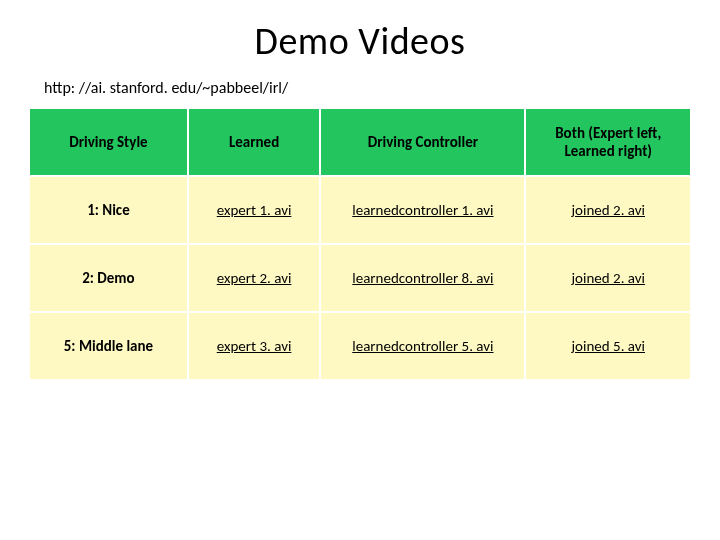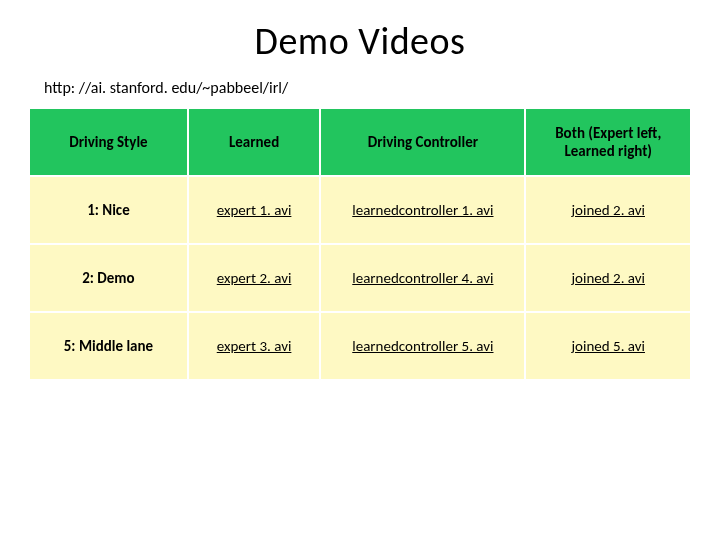--- a/index.html
+++ b/index.html
@@ -85,21 +85,21 @@
     <tbody>
       <tr>
         <td class="style-col">1: Nice</td>
         <td><a href="#" class="filelink">expert 1. avi</a></td>
         <td><a href="#" class="filelink">learnedcontroller 1. avi</a></td>
         <td><a href="#" class="filelink">joined 2. avi</a></td>
       </tr>
       <tr>
         <td class="style-col">2: Demo</td>
         <td><a href="#" class="filelink">expert 2. avi</a></td>
-        <td><a href="#" class="filelink">learnedcontroller 4. avi</a></td>
+        <td><a href="#" class="filelink">learnedcontroller 8. avi</a></td>
         <td><a href="#" class="filelink">joined 2. avi</a></td>
       </tr>
       <tr>
         <td class="style-col">5: Middle lane</td>
         <td><a href="#" class="filelink">expert 3. avi</a></td>
         <td><a href="#" class="filelink">learnedcontroller 5. avi</a></td>
         <td><a href="#" class="filelink">joined 5. avi</a></td>
       </tr>
     </tbody>
   </table>

